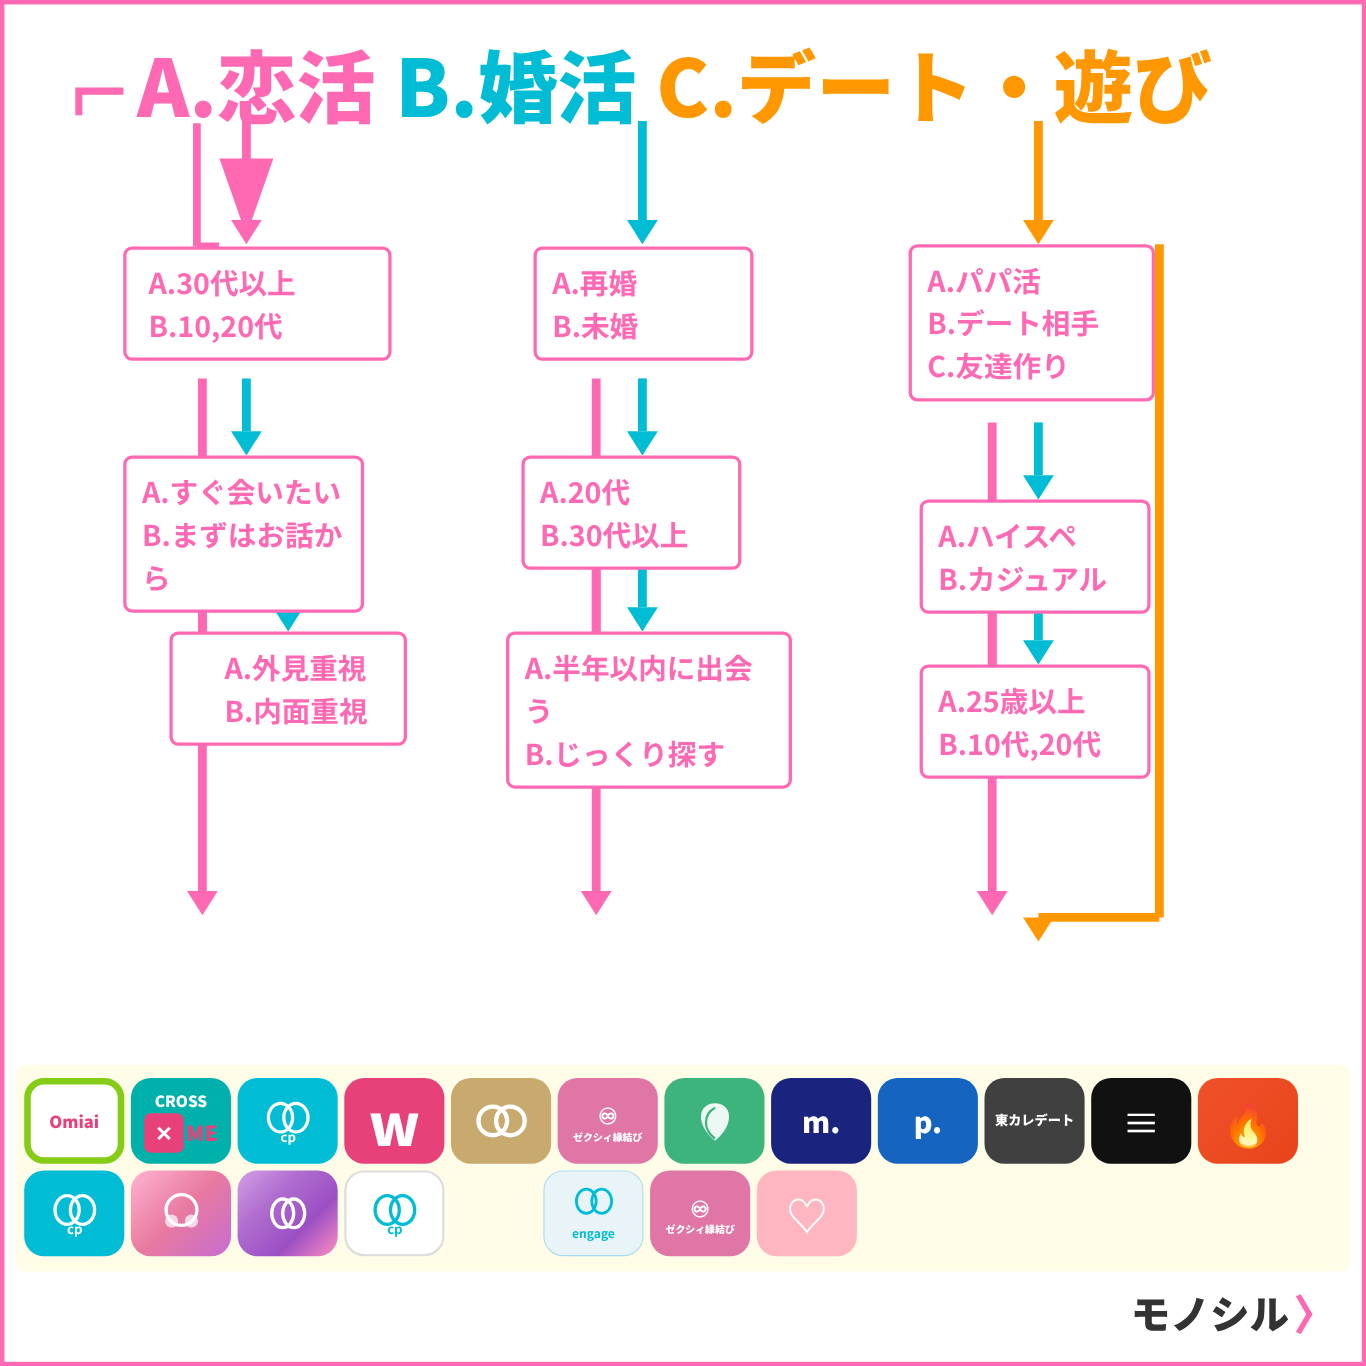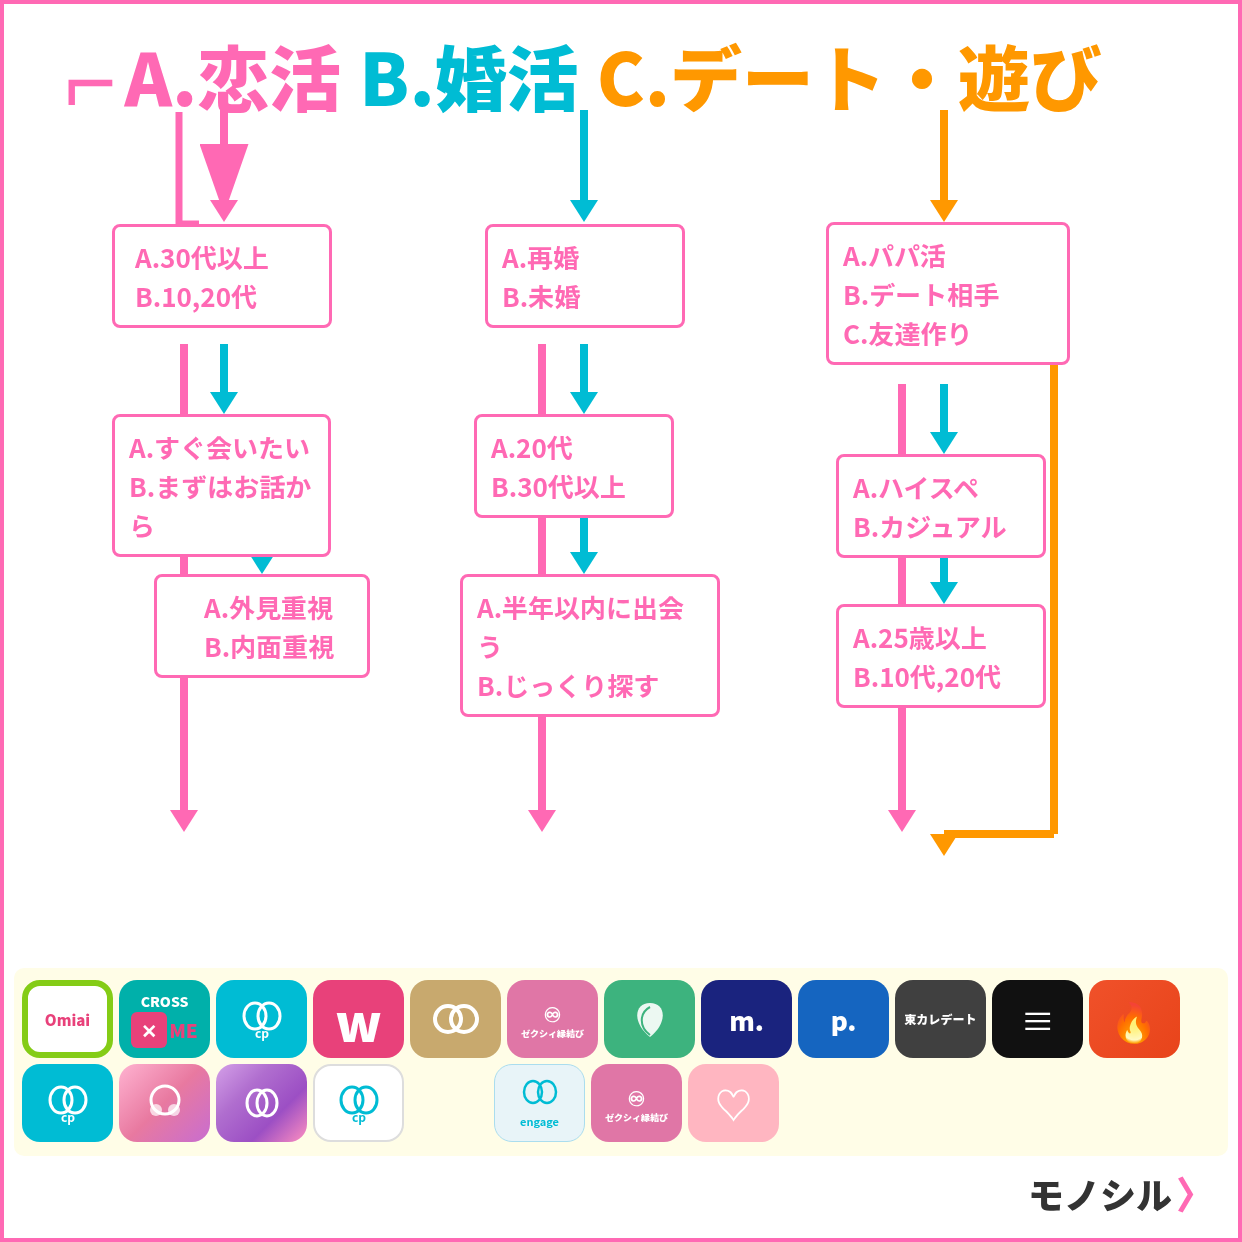--- a/index.html
+++ b/index.html
@@ -210,21 +210,21 @@
 
     <polygon points="926,830 954,830 940,852" fill="#ff9800"></polygon>
 
     <line x1="898" y1="380" x2="898" y2="806" stroke="#ff69b4" stroke-width="8"></line>
     <polygon points="884,806 912,806 898,828" fill="#ff69b4"></polygon>
 
     <line x1="898" y1="540" x2="898" y2="648" stroke="#ff69b4" stroke-width="8"></line>
     <polygon points="884,648 912,648 898,670" fill="#ff69b4"></polygon>
   </svg>
 
-  <div class="flow-box" style="left:108px; top:220px; width:220px;padding-left:20px;">
+  <div class="flow-box" style="left:108px; top:220px; width:244px;padding-left:20px;">
     <div class="line-a">A.30代以上</div>
     <div class="line-b">B.10,20代</div>
   </div>
 
   <div class="flow-box" style="left:108px; top:410px; width:219px;">
     <div class="line-a">A.すぐ会いたい</div>
     <div class="line-b">B.まずはお話から</div>
   </div>
 
   <div class="flow-box" style="left:150px; top:570px; width:216px;padding-left:47px;">
@@ -240,21 +240,21 @@
   <div class="flow-box" style="left:470px; top:410px; width:200px;">
     <div class="line-a">A.20代</div>
     <div class="line-b">B.30代以上</div>
   </div>
 
   <div class="flow-box" style="left:456px; top:570px; width:260px;">
     <div class="line-a">A.半年以内に出会う</div>
     <div class="line-b">B.じっくり探す</div>
   </div>
 
-  <div class="flow-box" style="left:822px; top:218px; width:244px;">
+  <div class="flow-box" style="left:822px; top:218px; width:224px;">
     <div class="line-a">A.パパ活</div>
     <div class="line-b">B.デート相手</div>
     <div class="line-c">C.友達作り</div>
   </div>
 
   <div class="flow-box" style="left:832px; top:450px; width:210px;">
     <div class="line-a">A.ハイスペ</div>
     <div class="line-b">B.カジュアル</div>
   </div>
 

